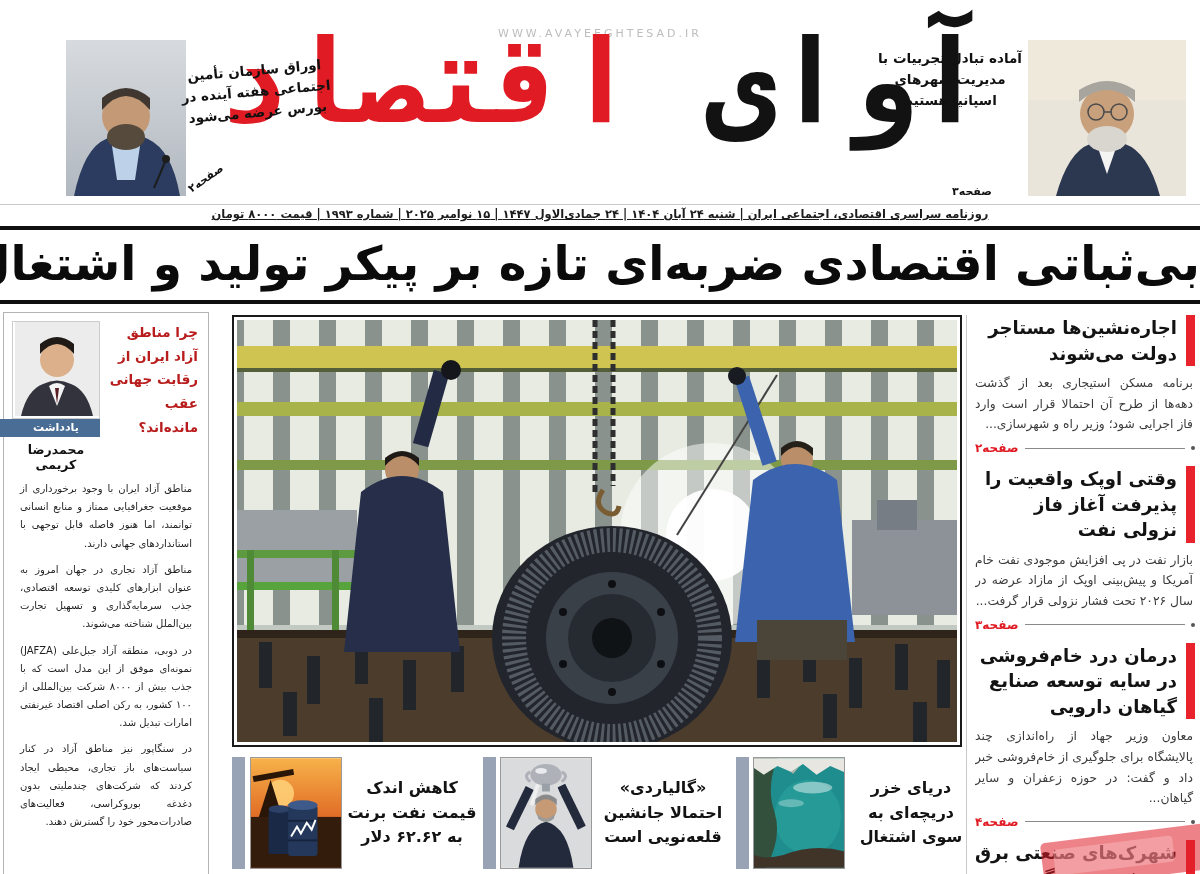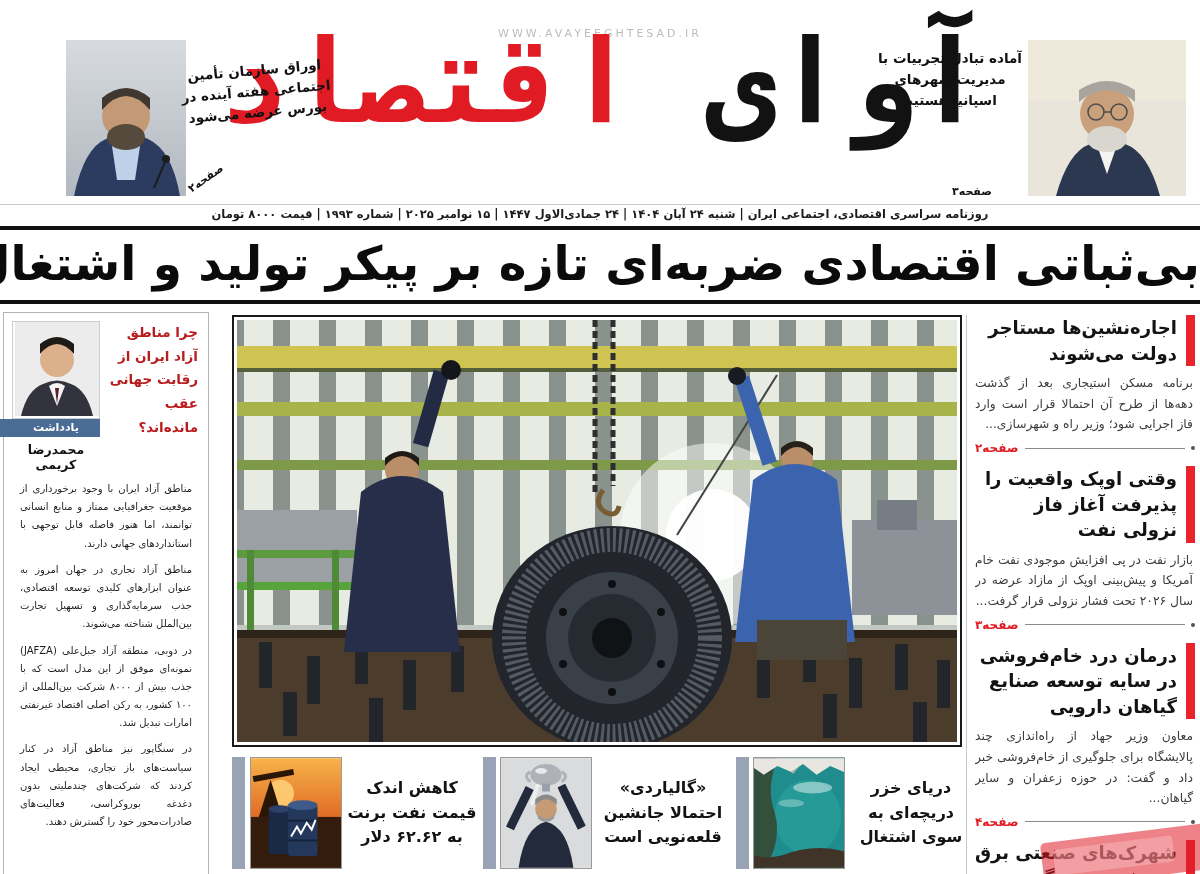--- a/index.html
+++ b/index.html
@@ -14,21 +14,21 @@
   .logo{top:6px;left:225px;width:760px;height:180px;text-align:center;
     font-size:116px;font-weight:bold;line-height:170px;white-space:nowrap;font-family:Liberation Mono, monospace;}
   .logo .lg-black{color:#121212;}
   .logo .lg-red{color:#e11b23;}
   .teaser-photo{border:0;overflow:hidden;}
   .teaser-text{font-weight:bold;font-size:13.5px;line-height:1.55;text-align:center;color:#111;}
   .teaser-page{font-weight:bold;font-size:11px;color:#111;}
   
   .topline{top:204px;left:0;width:1200px;border-top:1px solid #c9c9c9;}
   .dateline{top:207px;left:0;width:1200px;text-align:center;font-size:11.5px;
-    font-weight:bold;color:#1c1c1c;}
+    font-weight:bold;color:#1c1c1c;text-decoration:underline;}
   .bar-black{left:0;width:1200px;height:4px;background:#101010;}
   .headline{top:231px;left:0;width:1200px;text-align:center;font-size:47px;
     font-weight:bold;color:#0b0b0b;line-height:66px;white-space:nowrap;}
   
   .news-col{top:315px;left:975px;width:220px;height:559px;overflow:hidden;}
   .news-item{margin-bottom:10px;}
   .news-title{font-size:18px;font-weight:bold;color:#131313;line-height:1.42;
     border-right:9px solid #e8232b;padding-right:9px;}
   .news-body{margin-top:7px;font-size:12.3px;color:#3c3c3c;line-height:1.68;
     text-align:justify;padding-right:2px;}

